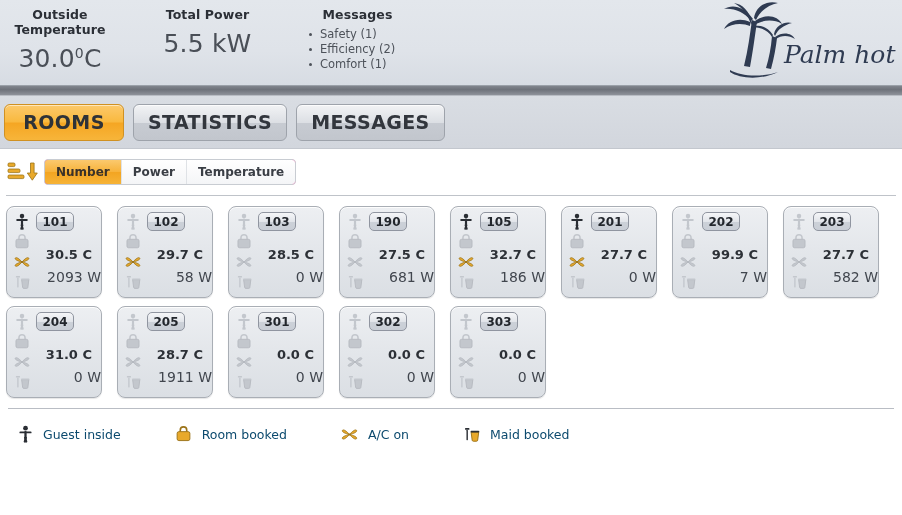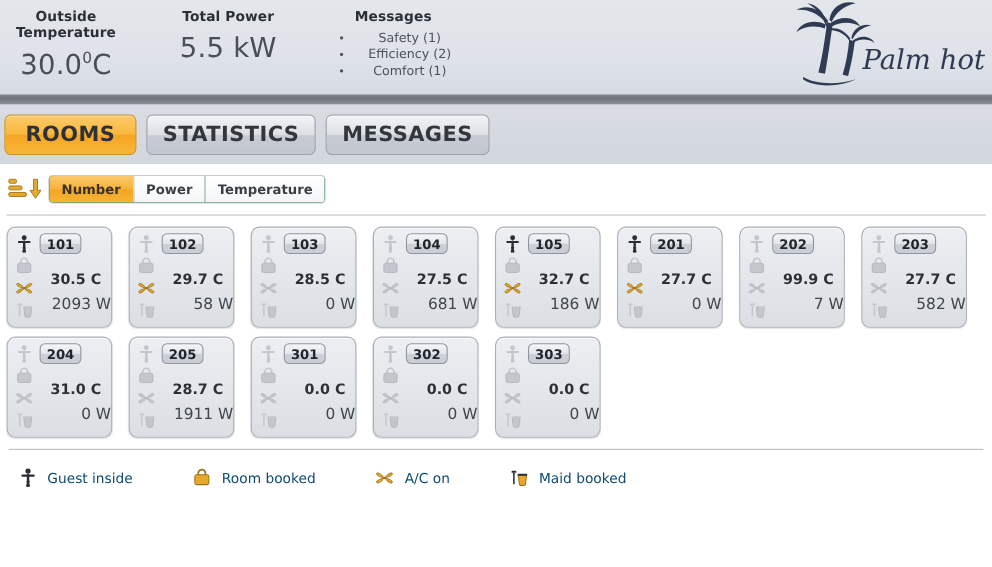--- a/index.html
+++ b/index.html
@@ -36,21 +36,21 @@
   .kpi-value {
     font-size: 25px; color: #4a4f57; margin-top: 7px;
     font-weight: normal; letter-spacing: .2px;
   }
   .kpi-value sup { font-size: 14px; vertical-align: super; line-height: 0; }
   .kpi-outside { width: 120px; margin-left: 0px; }
   .kpi-power   { width: 135px; margin-left: 20px; }
   .kpi-msgs    { width: 135px; margin-left: 15px; }
   .msg-list {
     margin: 5px 0 0 0; padding: 0; list-style: none;
-    text-align: center; padding-left: 18px;
+    text-align: left; padding-left: 18px;
   }
   .msg-list li {
     font-size: 11.5px; color: #4d525a; line-height: 15px;
     position: relative; padding-left: 12px; white-space: nowrap;
   }
   .msg-list li:before {
     content: ""; position: absolute; left: 1px; top: 6px;
     width: 3px; height: 3px; border-radius: 50%; background: #4d525a;
   }
 
@@ -90,21 +90,21 @@
 
   
   .filterbar {
     height: 46px; background: #ffffff;
     display: flex; align-items: center; padding-left: 6px;
   }
   .sort-icon { width: 36px; height: 24px; display: flex; align-items: center; }
   .seg {
     display: flex; align-items: stretch; height: 24px;
     border: 1px solid #c8ccd2; border-radius: 4px; overflow: hidden;
-    background: #15803d; margin-left: 2px;
+    background: #ec4899; margin-left: 2px;
   }
   .seg-item {
     display: flex; align-items: center; justify-content: center;
     padding: 0 11px;
     font-size: 12px; font-weight: bold; color: #3a3e45;
     border-right: 1px solid #dfe2e6;
     background: linear-gradient(to bottom, #ffffff 0%, #f4f5f7 100%);
     cursor: pointer;
   }
   .seg-item:last-child { border-right: none; }
@@ -436,21 +436,21 @@
               <svg width="18" height="18" viewBox="0 0 20 20">
                 <g>
                   <rect x="3.2" y="3.2" width="4.6" height="1.9" rx="0.6" fill="#c3c7cd"></rect>
                   <rect x="4.7" y="5.1" width="1.5" height="11" rx="0.5" fill="#c3c7cd"></rect>
                   <path d="M9.6 7.4 h8.0 l-1.1 8.6 a1.3 1.3 0 0 1 -1.3 1.1 h-3.2 a1.3 1.3 0 0 1 -1.3 -1.1 Z" fill="#c3c7cd" stroke="#b5b9bf" stroke-width="1"></path>
                   <rect x="9.0" y="6.0" width="9.2" height="1.9" rx="0.8" fill="#c3c7cd"></rect>
                 </g>
               </svg>
             </div>
           </div>
-          <div class="room-badge">104</div>
+          <div class="room-badge">190</div>
           <div class="card-temp">27.5 C</div>
           <div class="card-power">681 W</div>
         </div>
         <div class="card">
           <div class="card-icons">
             <div class="ic">
               <svg width="18" height="18" viewBox="0 0 20 20">
                 <g fill="#2a2e34">
                   <circle cx="10" cy="3.4" r="2.5"></circle>
                   <rect x="8.8" y="6.2" width="2.4" height="7" rx="1"></rect>

